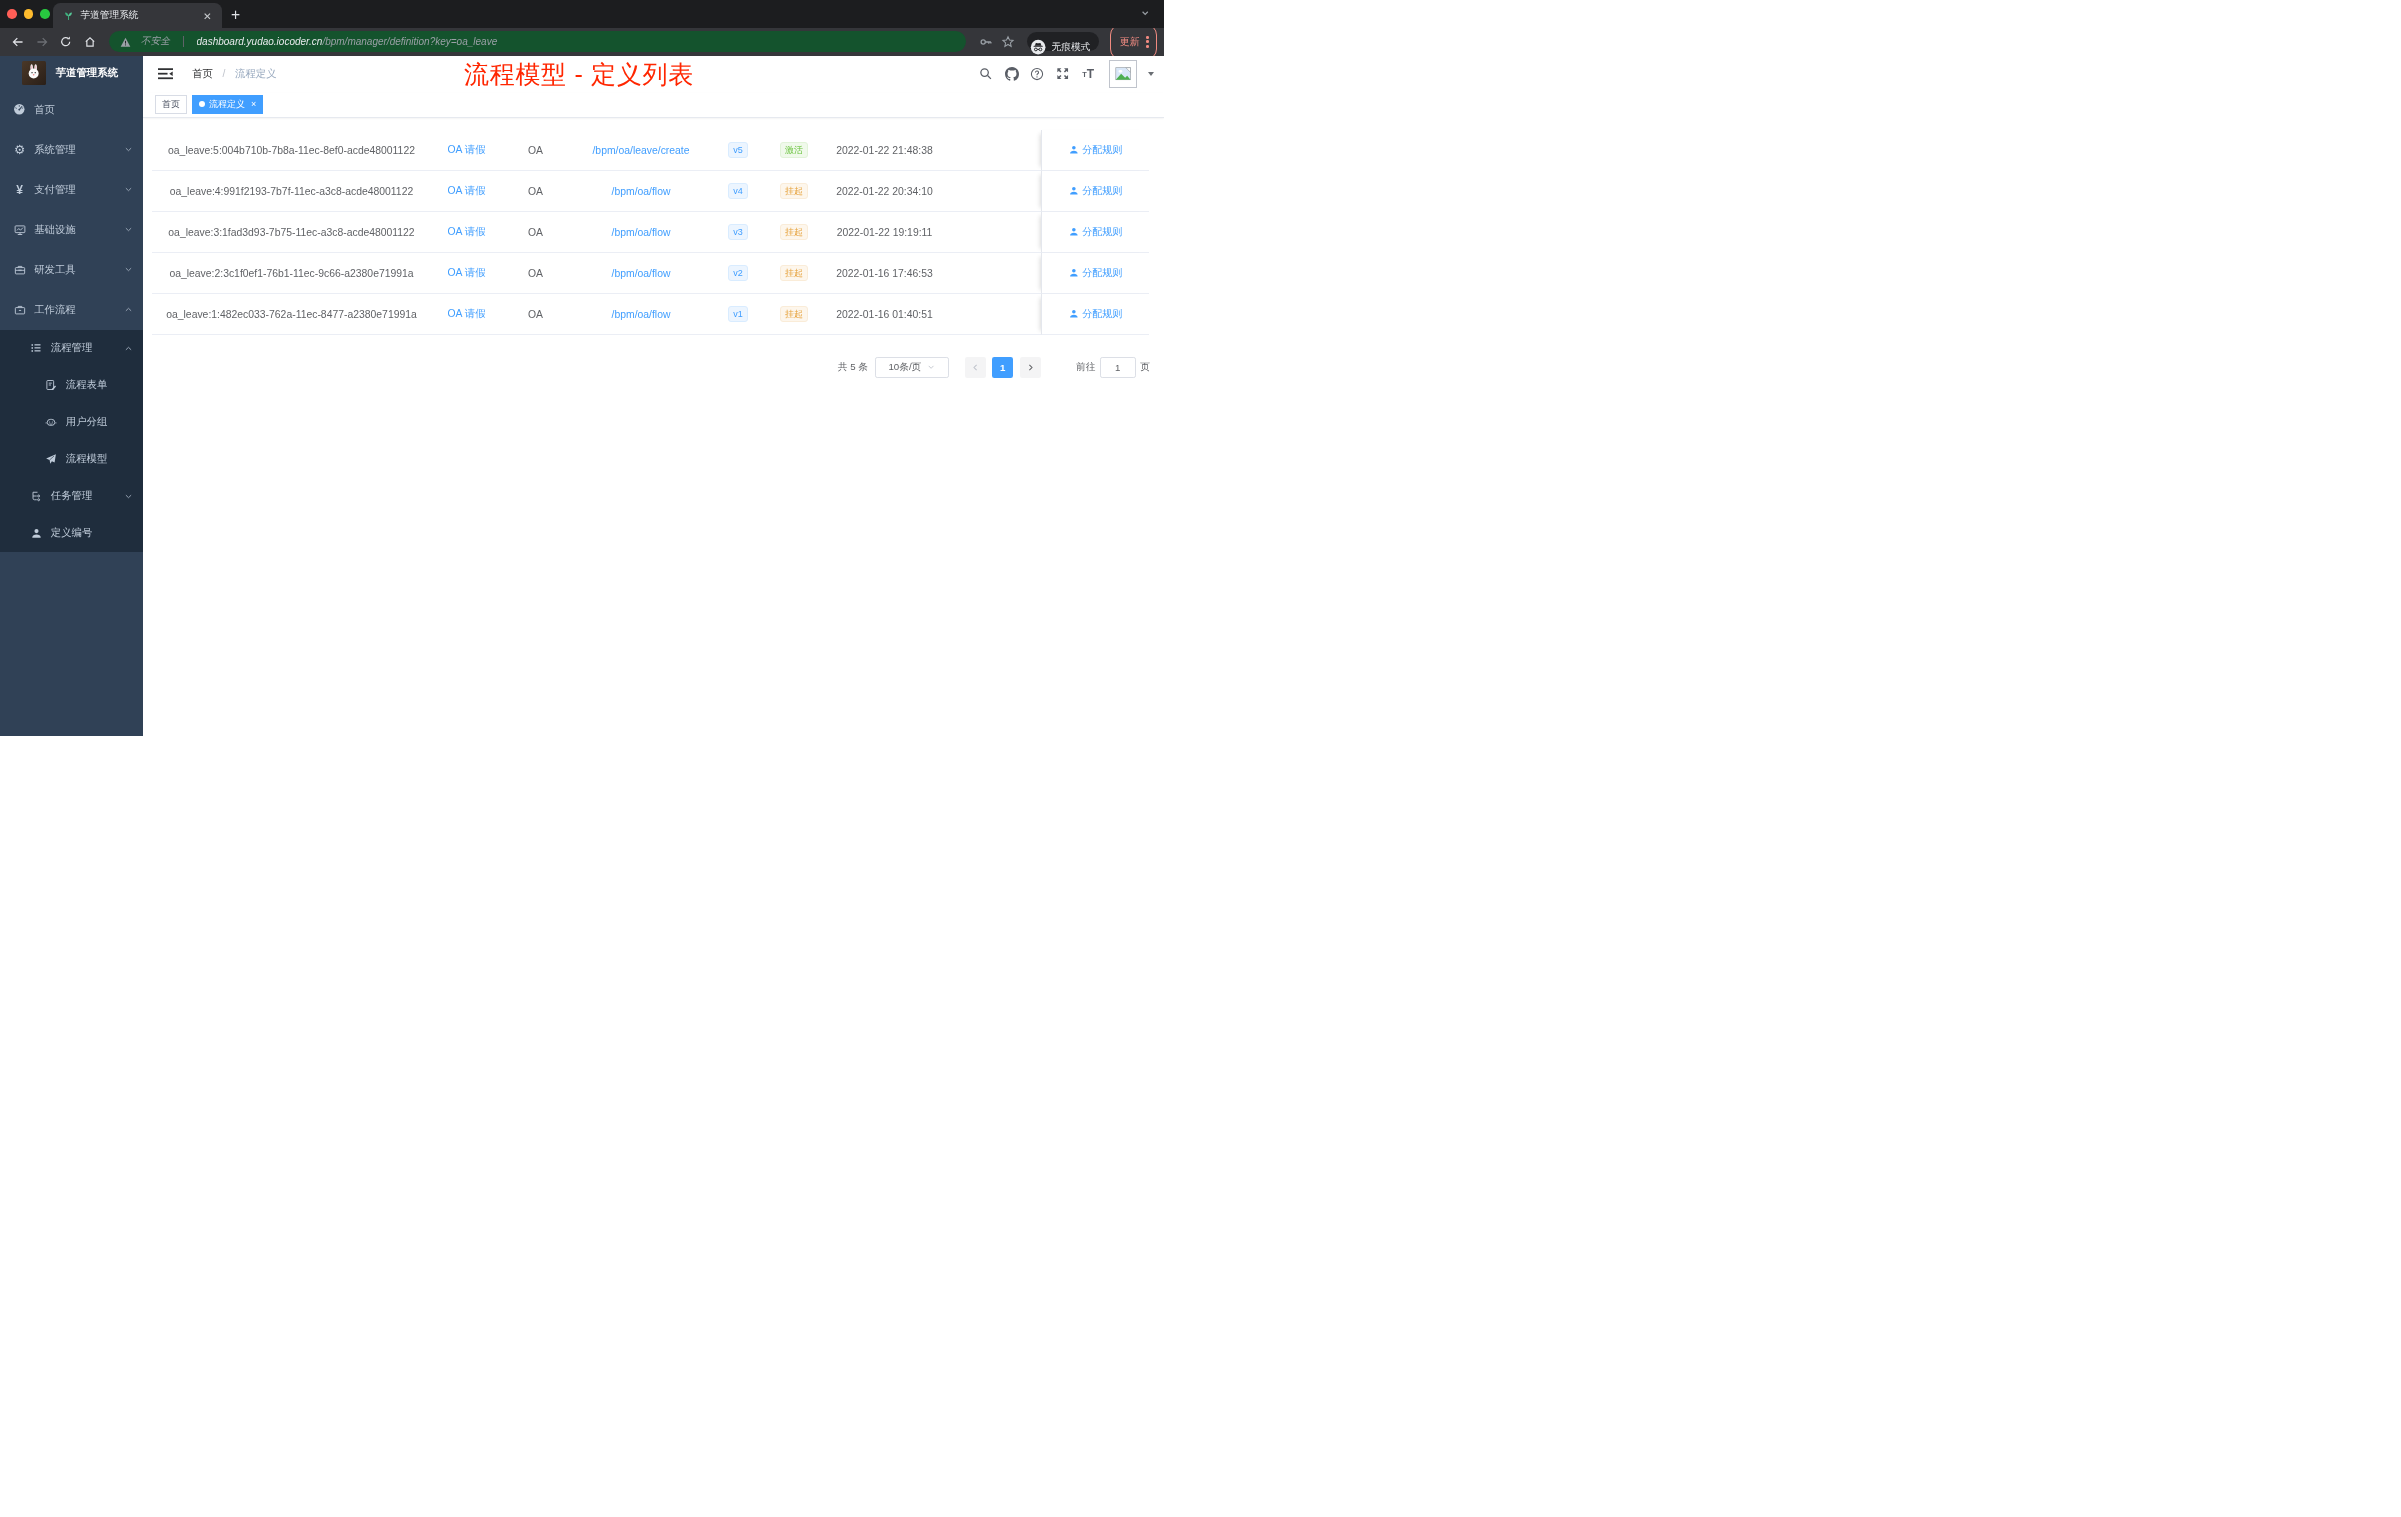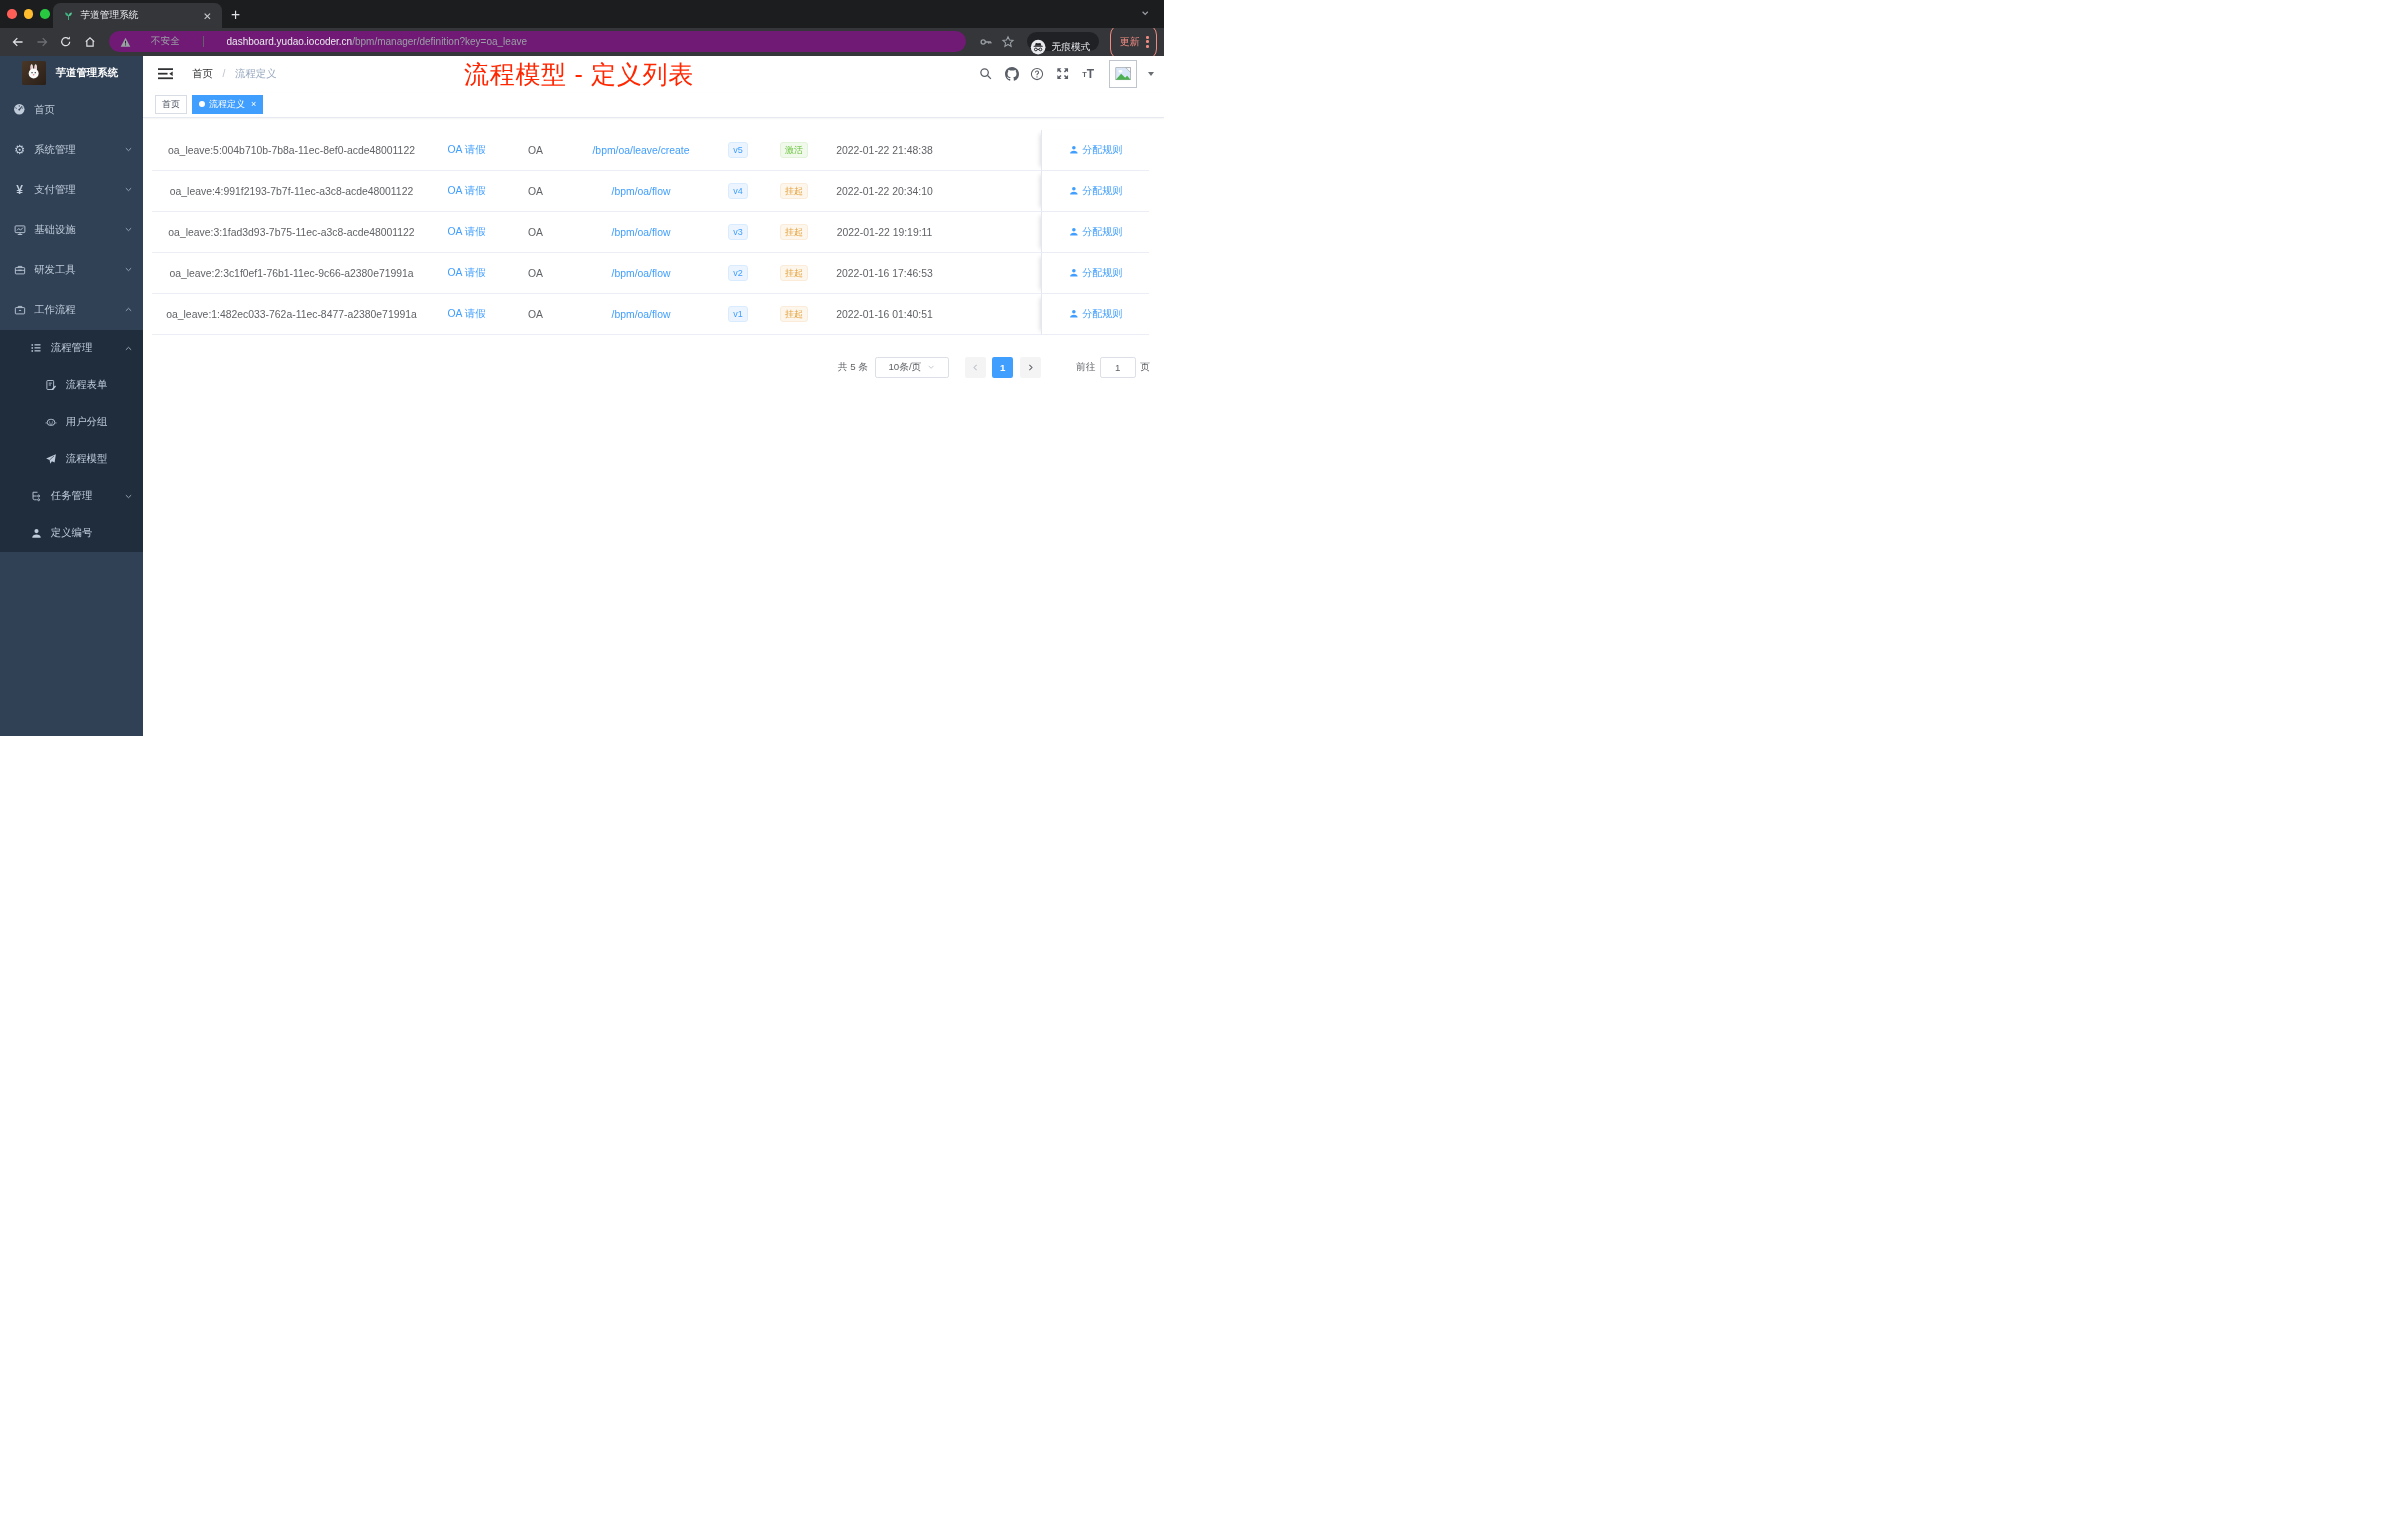--- a/index.html
+++ b/index.html
@@ -15,22 +15,22 @@
   .tab { margin-left:53px; width:169px; height:25px; background:#35363a; border-radius:7.4px 7.4px 0 0;
     display:flex; align-items:center; padding:0 7.4px 0 10.4px; color:#e8eaed; font-size:9.7px; }
   .tab-title { flex:1; margin-left:6px; white-space:nowrap; overflow:hidden; }
   .tab-close { color:#c7cacd; font-size:10.4px; padding:0 3px; cursor:pointer; }
   .newtab { color:#dfe1e5; font-size:15.6px; font-weight:300; margin:0 0 4.5px 9px; cursor:pointer; }
   .tabsearch { position:absolute; right:13.4px; top:8.2px; color:#9aa0a6; }
 
   .urlbar { height:27.5px; background:#35363a; display:flex; align-items:center; padding:0 7.4px; gap:3px; }
   .nav-ic { width:21px; height:21px; display:flex; align-items:center; justify-content:center; color:#dfe1e5; flex:0 0 auto; }
   .nav-ic.dim { color:#6b6e73; }
-  .omnibox { flex:1; height:21px; margin:0 7.4px 0 6px; background:#701a75; border-radius:10.4px;
-    display:flex; align-items:center; padding:0 10.4px; gap:20px; min-width:0; }
+  .omnibox { flex:1; height:21px; margin:0 7.4px 0 6px; background:#14532d; border-radius:10.4px;
+    display:flex; align-items:center; padding:0 10.4px; gap:10px; min-width:0;font-style:italic; }
   .warn-label { color:#9aa0a6; font-size:9.7px; }
   .omni-div { width:0.7px; height:11px; background:#5f6368; margin:0 3px; }
   .url { font-size:10px; white-space:nowrap; overflow:hidden; }
   .url .domain { color:#e8eaed; } .url .path { color:#9aa0a6; }
   .bar-ic { width:19.3px; height:19.3px; display:flex; align-items:center; justify-content:center; color:#9aa0a6; flex:0 0 auto; }
   .incog { height:19.3px; background:#202124; border-radius:9.7px; display:flex; align-items:center;
     gap:5.2px; padding:11px 9px 0 3px; margin-left:6px; flex:0 0 auto; }
   .incog-txt { color:#e8eaed; font-size:9.7px; }
   .update { height:36px; border:1.5px solid #f08a80; border-radius:11px; display:flex; align-items:center;
     gap:6.7px; padding:0 6.7px 0 9px; margin-left:7.4px; color:#f28b82; font-size:10px; flex:0 0 auto; }

